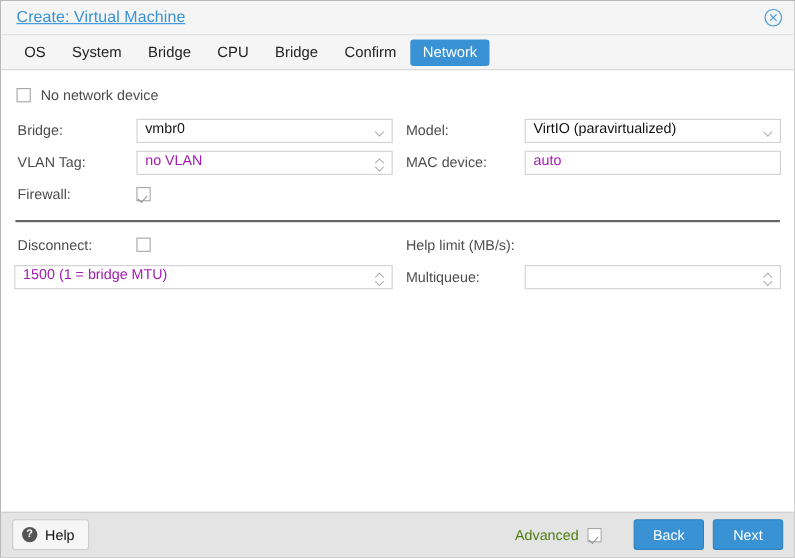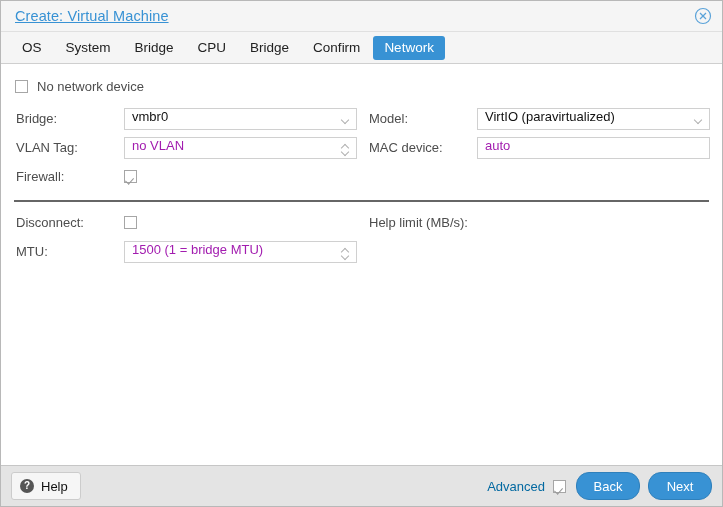--- a/index.html
+++ b/index.html
@@ -131,26 +131,26 @@
   .help-btn .qmark{
     width:14px;height:14px;border-radius:50%;
     background:#555;color:#fff;font-size:10px;
     font-weight:bold;display:flex;
     align-items:center;justify-content:center;
     margin-right:7px;line-height:1;
   }
   .spacer{flex:1;}
   .adv{
     display:flex;align-items:center;
-    font-size:13px;color:#0369a1;margin-right:2px;
+    font-size:13px;color:#4d7c0f;margin-right:21px;
   }
   .adv .cb{margin-left:8px;}
   .btn{
     background:#3892d4;border:1px solid #2f80bb;
-    color:#fff;font-size:13px;border-radius:13px;
+    color:#fff;font-size:13px;border-radius:3px;
     height:26px;min-width:62px;margin-left:8px;
     display:flex;align-items:center;justify-content:center;
     cursor:pointer;
   }
 </style>
 </head>
 <body>
 
 <div class="window">
 
@@ -245,38 +245,47 @@
       <div class="col">
 
         <div class="row">
           <div class="lab">Disconnect:</div>
           <div class="cbfield">
             <span class="cb"></span>
           </div>
         </div>
 
         <div class="row">
-          <div class="lab">MTU:</div>
           <div class="field">
             <span class="val ph">1500 (1 = bridge MTU)</span>
             <span class="arrow spin">
               <span class="chev up"></span>
                 <span class="chev"></span>
             </span>
           </div>
         </div>
 
       </div>
 
       <div class="col right">
 
         <div class="row">
           <div class="lab">Help limit (MB/s):</div>
         </div>
 
+        <div class="row">
+          <div class="lab">Multiqueue:</div>
+          <div class="field">
+            <span class="val ph"></span>
+            <span class="arrow spin">
+              <span class="chev up"></span>
+                <span class="chev"></span>
+            </span>
+          </div>
+        </div>
 
       </div>
     </div>
 
   </div>
 
   <div class="footer">
     <div class="help-btn">
       <span class="qmark">?</span>
       <span>Help</span>

